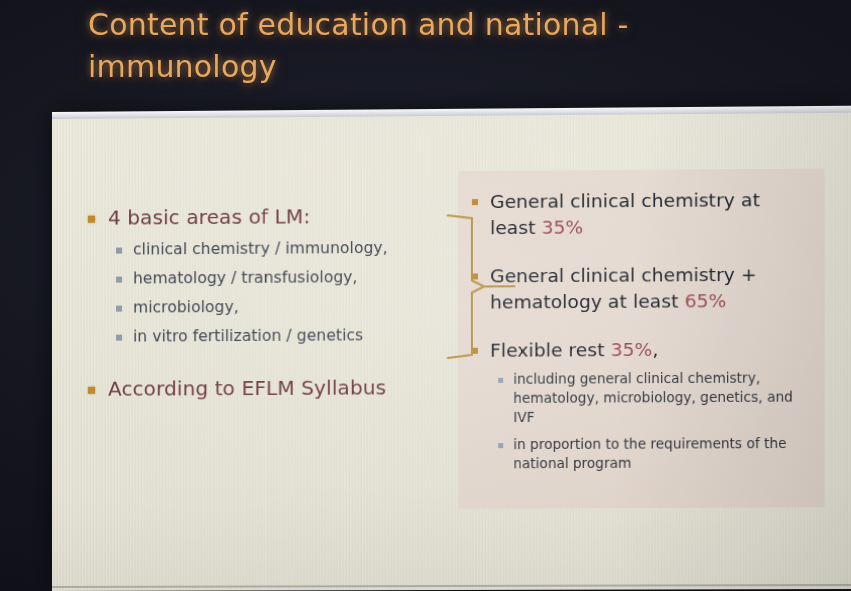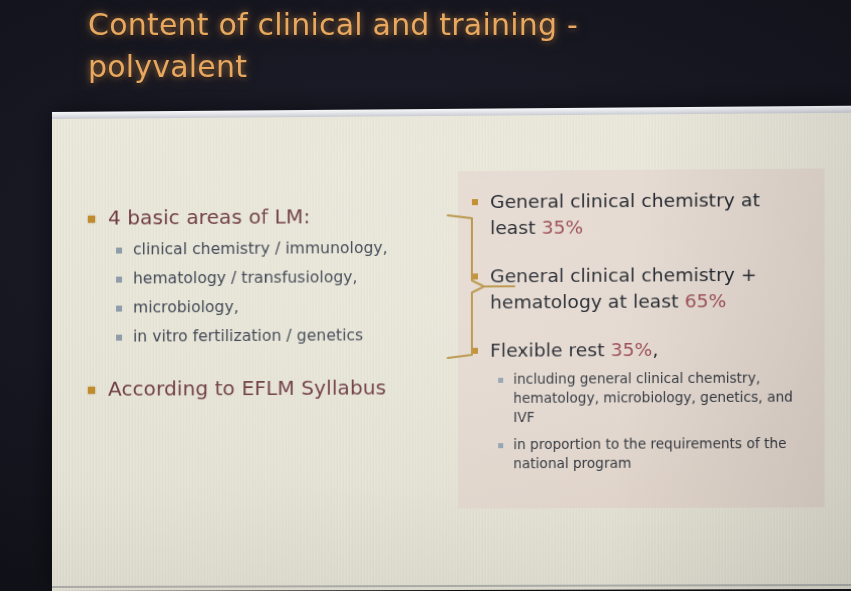--- a/index.html
+++ b/index.html
@@ -238,22 +238,22 @@
   #content {
     filter: blur(0.35px);
   }
 </style>
 </head>
 <body>
 
 <div id="photo">
 
   <div id="title-block">
-    <div class="title-line">Content of clinical and training -</div>
-    <div class="title-line">polyvalent</div>
+    <div class="title-line">Content of education and national -</div>
+    <div class="title-line">immunology</div>
   </div>
 
   <div id="slide">
 
     <div id="slide-topedge"></div>
 
     <div id="content">
 
       <div id="col-left">
 

